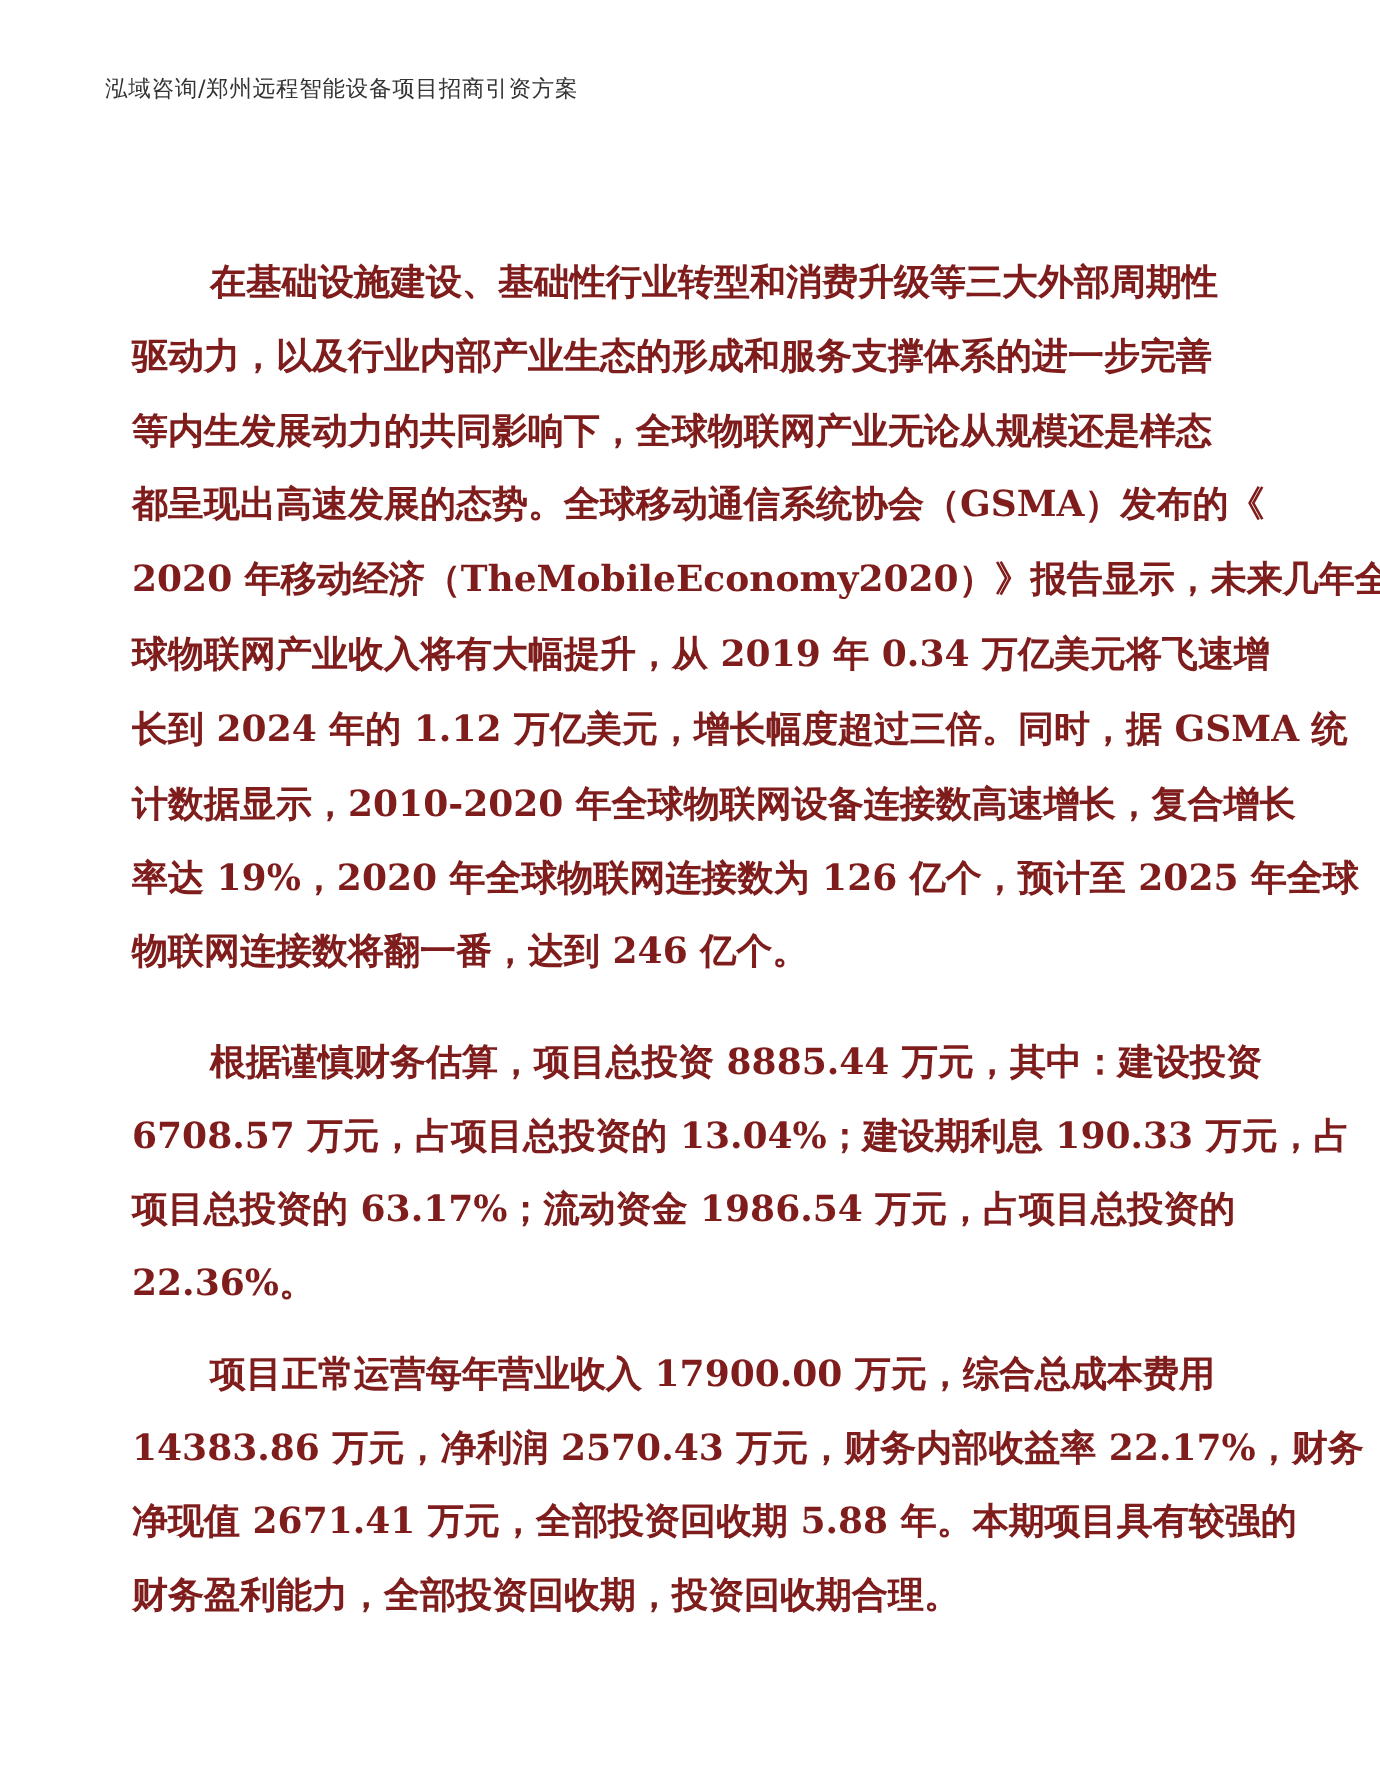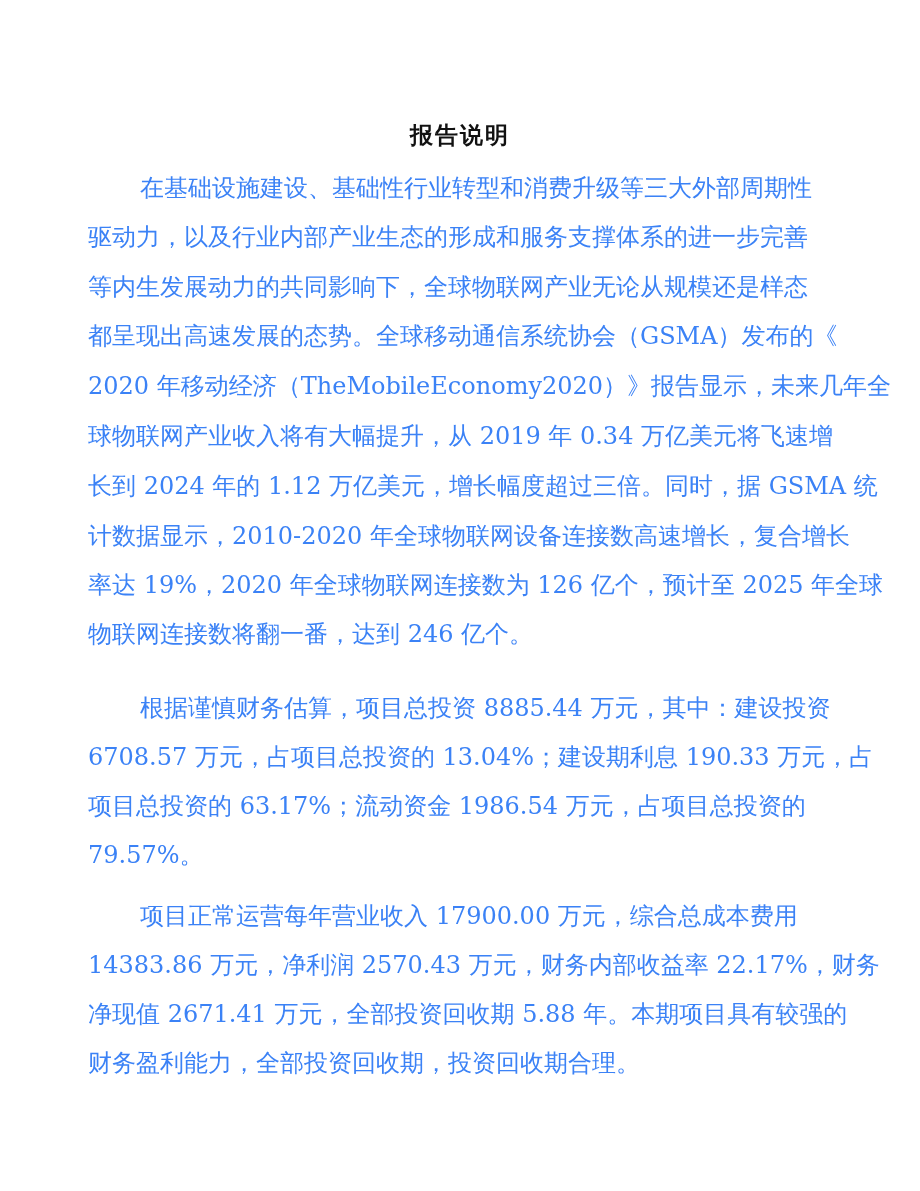--- a/index.html
+++ b/index.html
@@ -18,51 +18,52 @@
     .doc-title {
       position: absolute; left: 0; width: 920px; top: 120px;
       text-align: center; font-size: 23px; font-weight: bold;
       letter-spacing: 2px; color: #111;
       font-family: "DejaVu Sans", "Liberation Sans", sans-serif;
     }
     .line {
       position: absolute; left: 88px; width: 720px;
       font-size: 24px; height: 34px; line-height: 34px;
       white-space: nowrap; text-align: justify; text-align-last: justify;
-      color: #3b82f6;
+      color: #7f1d1d;
+      font-weight: bold;
     }
     .line.first { left: 140px; width: 668px; }
     .line.last { text-align-last: left; }
   </style>
 </head>
 <body>
 
 <div class="page">
 
+  <div class="running-header">泓域咨询/郑州远程智能设备项目招商引资方案</div>
 
-  <div class="doc-title">报告说明</div>
 
   <div>
     <div class="line first" style="top:171px">在基础设施建设、基础性行业转型和消费升级等三大外部周期性</div>
     <div class="line" style="top:220px">驱动力，以及行业内部产业生态的形成和服务支撑体系的进一步完善</div>
     <div class="line" style="top:270px">等内生发展动力的共同影响下，全球物联网产业无论从规模还是样态</div>
     <div class="line" style="top:319px">都呈现出高速发展的态势。全球移动通信系统协会（GSMA）发布的《</div>
     <div class="line" style="top:369px">2020 年移动经济（TheMobileEconomy2020）》报告显示，未来几年全</div>
     <div class="line" style="top:419px">球物联网产业收入将有大幅提升，从 2019 年 0.34 万亿美元将飞速增</div>
     <div class="line" style="top:469px">长到 2024 年的 1.12 万亿美元，增长幅度超过三倍。同时，据 GSMA 统</div>
     <div class="line" style="top:519px">计数据显示，2010-2020 年全球物联网设备连接数高速增长，复合增长</div>
     <div class="line" style="top:568px">率达 19%，2020 年全球物联网连接数为 126 亿个，预计至 2025 年全球</div>
     <div class="line last" style="top:617px">物联网连接数将翻一番，达到 246 亿个。</div>
   </div>
 
   <div>
     <div class="line first" style="top:691px">根据谨慎财务估算，项目总投资 8885.44 万元，其中：建设投资</div>
     <div class="line" style="top:740px">6708.57 万元，占项目总投资的 13.04%；建设期利息 190.33 万元，占</div>
     <div class="line last" style="top:789px">项目总投资的 63.17%；流动资金 1986.54 万元，占项目总投资的</div>
-    <div class="line last" style="top:838px">79.57%。</div>
+    <div class="line last" style="top:838px">22.36%。</div>
   </div>
 
   <div>
     <div class="line first last" style="top:899px">项目正常运营每年营业收入 17900.00 万元，综合总成本费用</div>
     <div class="line" style="top:948px">14383.86 万元，净利润 2570.43 万元，财务内部收益率 22.17%，财务</div>
     <div class="line" style="top:997px">净现值 2671.41 万元，全部投资回收期 5.88 年。本期项目具有较强的</div>
     <div class="line last" style="top:1046px">财务盈利能力，全部投资回收期，投资回收期合理。</div>
   </div>
 
 </div>

